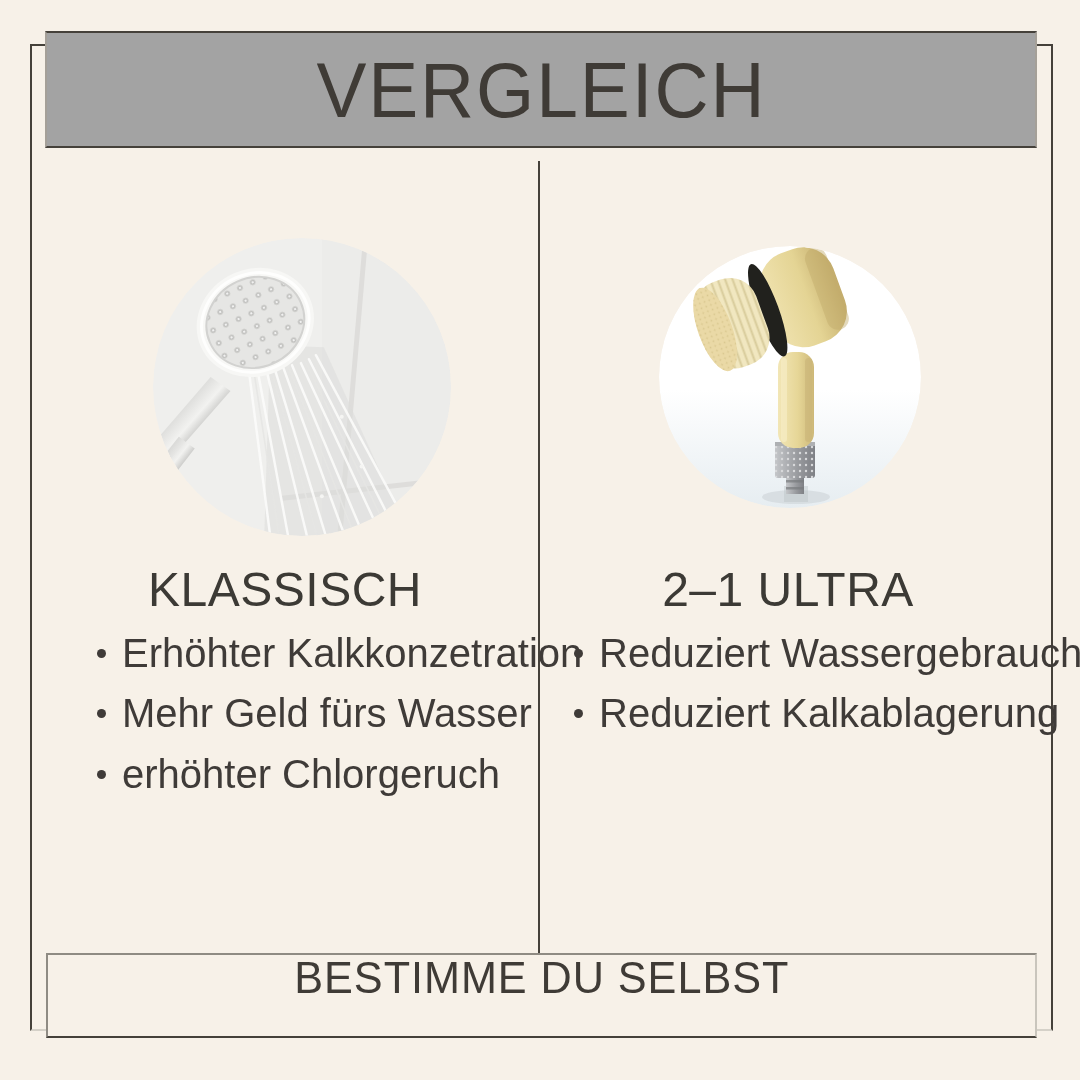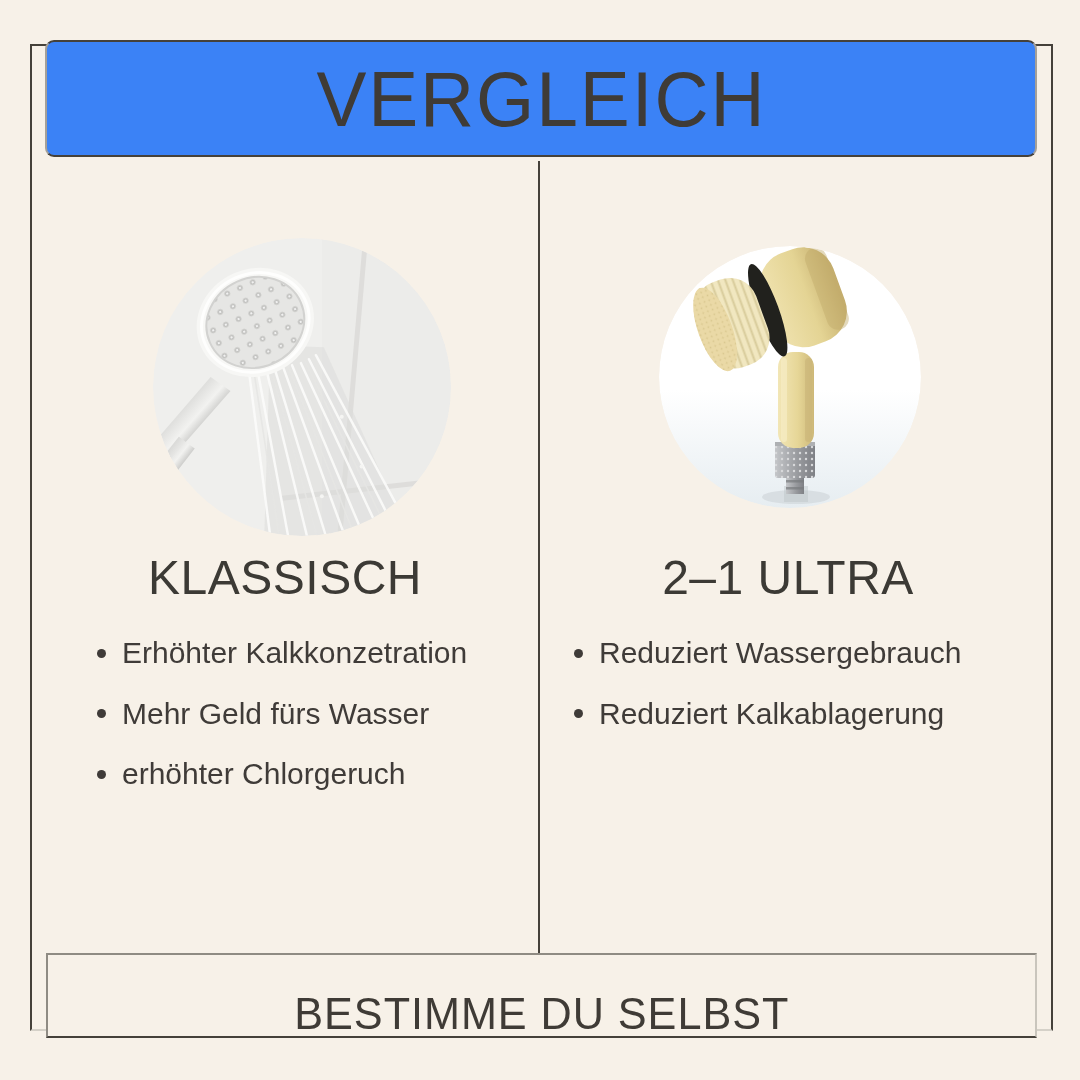--- a/index.html
+++ b/index.html
@@ -15,72 +15,72 @@
   .outer-frame{
     left:30px;top:44px;width:1019px;height:983px;
     border-top:2px solid #45413a;
     border-left:2px solid #45413a;
     border-right:2px solid #45413a;
     border-bottom:2px solid #d5d1c8;
   }
 
   
   .header-box{
-    left:45px;top:40px;width:988px;height:113px;
-    background:#3b82f6;
+    left:45px;top:31px;width:988px;height:113px;
+    background:#a3a3a3;
     border-top:2px solid #45413a;
     border-bottom:2px solid #45413a;
     border-left:2px solid #a5a098;
     border-right:2px solid #a5a098;
-    display:flex;align-items:center;justify-content:center;border-radius:9px;
+    display:flex;align-items:center;justify-content:center;
   }
   .display-title{
     font-size:78px;line-height:1;letter-spacing:2px;color:#3f3b36;
     display:inline-block;transform:scaleX(0.96);white-space:nowrap;
   }
 
   
   .footer-box{
     left:46px;top:953px;width:987px;height:81px;
     background:#f7f1e8;
     border-top:2px solid #8f8b83;
     border-left:2px solid #8f8b83;
     border-right:2px solid #c9c5bc;
     border-bottom:2px solid #45413a;
-    display:flex;align-items:flex-end;justify-content:center;
+    display:flex;align-items:flex-start;justify-content:center;
   }
   .display-sub{
     font-size:45px;line-height:1;letter-spacing:1px;color:#3f3b36;
     display:inline-block;transform:scaleX(0.96);white-space:nowrap;
   }
 
   
   .divider{
     left:538px;top:161px;width:2px;height:792px;background:#45413a;
   }
 
   
   .photo-circle{border-radius:50%;overflow:hidden;}
   .photo-circle svg{display:block;width:100%;height:100%;}
   .circle-left{left:153px;top:238px;width:298px;height:298px;}
   .circle-right{left:659px;top:246px;width:262px;height:262px;}
 
   
   .col-heading{
     font-size:48px;line-height:1.05;color:#3c3a35;text-align:center;
-    letter-spacing:0.5px;white-space:nowrap;
+    letter-spacing:0.5px;white-space:nowrap;margin-top:12px;
   }
   .heading-left{left:31px;top:553px;width:508px;}
   .heading-right{left:539px;top:553px;width:498px;}
 
   
   .bullet-list{list-style:none;margin:0;padding:0;}
   .bullet-list li{
     position:relative;height:60.6px;display:flex;align-items:center;
-    padding-left:25px;font-size:30px;color:#3f3b38;white-space:nowrap;
+    padding-left:25px;font-size:40px;color:#3f3b38;white-space:nowrap;
   }
   .bullet-list li::before{
     content:"";position:absolute;left:0;top:50%;margin-top:-4.5px;
     width:9px;height:9px;border-radius:50%;background:#3f3b38;
   }
   .list-left{left:97px;top:623px;}
   .list-right{left:574px;top:623px;}
 </style>
 </head>
 <body>

